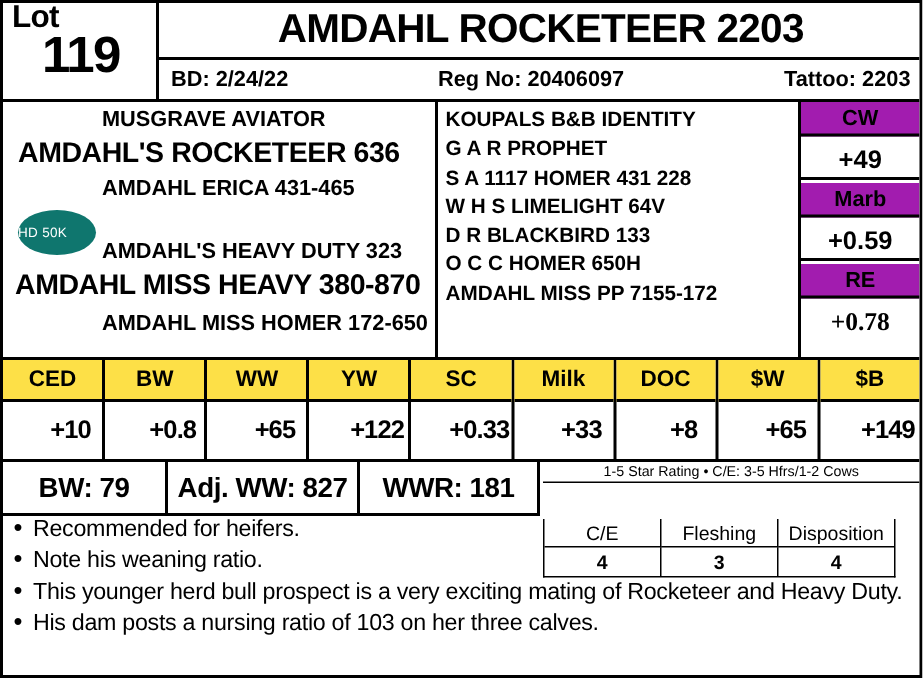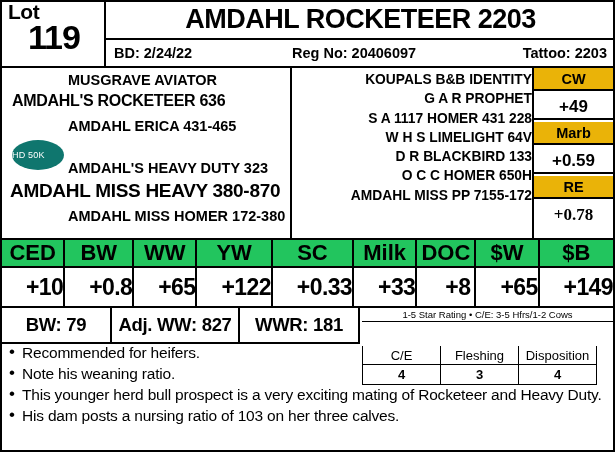--- a/index.html
+++ b/index.html
@@ -118,21 +118,21 @@
     width: 79px;
     height: 170px;
     box-sizing: border-box;
   }
   .ped-left div.pl {
     position: absolute;
     font-weight: bold;
     white-space: nowrap;
   }
   .pl-sire-gs   { left: 66px;  top: 4px;   font-size: 14.5px; }
-  .pl-sire      { left: 10px;  top: 24px;  font-size: 16px; letter-spacing: -0.3px;}
+  .pl-sire      { left: 10px;  top: 24px;  font-size: 19px; letter-spacing: -0.3px;}
   .pl-sire-gd   { left: 66px;  top: 50px;  font-size: 14.5px; }
   .pl-dam-gs    { left: 66px;  top: 92px;  font-size: 14.5px; }
   .pl-dam       { left: 8px;   top: 112px; font-size: 19px; letter-spacing: -0.3px;}
   .pl-dam-gd    { left: 66px;  top: 140px; font-size: 14.5px; }
 
   .logo-badge {
     position: absolute;
     left: 10px;
     top: 72px;
     width: 52px;
@@ -145,35 +145,34 @@
     line-height: 30px;
     text-align: left;
     letter-spacing: 0.2px;
   }
 
   .ped-mid div.pm {
     font-weight: bold;
     font-size: 13.8px;
     line-height: 19.3px;
     white-space: nowrap;
-    text-align: right;
   }
   .ped-mid div.pm:first-child { padding-top: 2px; }
 
   
   .mini {
     position: absolute;
     left: 0;
     width: 79px;
     box-sizing: border-box;
     text-align: center;
     font-weight: bold;
   }
   .mini.label {
-    background: #eab308;
+    background: #a21caf;
     font-size: 14.5px;
     height: 23px;
     line-height: 23px;
     border-bottom: 2px solid #000;
   }
   .mini.value {
     font-size: 17px;
     height: 27px;
     line-height: 27px;
     border-bottom: 2px solid #000;
@@ -189,30 +188,30 @@
     display: flex;
   }
   .epd-col {
     flex: 1 1 0;
     border-right: 2px solid #000;
     box-sizing: border-box;
     text-align: center;
   }
   .epd-col:last-child { border-right: none; }
   .epd-h {
-    background: #22c55e;
-    font-weight: bold;
-    font-size: 22px;
+    background: #fde047;
+    font-weight: bold;
+    font-size: 15px;
     height: 26px;
     line-height: 26px;
     border-bottom: 2px solid #000;
   }
   .epd-v {
     font-weight: bold;
-    font-size: 23px;
+    font-size: 17px;
     height: 38px;
     line-height: 38px;
     letter-spacing: -0.6px;
     padding-left: 24px;
   }
 
   
   .perf {
     position: relative;
     height: 38px;
@@ -334,21 +333,21 @@
 
   <div class="ped">
 
     <div class="ped-left">
       <div class="pl pl-sire-gs">MUSGRAVE AVIATOR</div>
       <div class="pl pl-sire">AMDAHL'S ROCKETEER 636</div>
       <div class="pl pl-sire-gd">AMDAHL ERICA 431-465</div>
       <div class="logo-badge">HD 50K</div>
       <div class="pl pl-dam-gs">AMDAHL'S HEAVY DUTY 323</div>
       <div class="pl pl-dam">AMDAHL MISS HEAVY 380-870</div>
-      <div class="pl pl-dam-gd">AMDAHL MISS HOMER 172-380</div>
+      <div class="pl pl-dam-gd">AMDAHL MISS HOMER 172-650</div>
     </div>
 
     <div class="ped-mid">
       <div class="pm">KOUPALS B&amp;B IDENTITY</div>
       <div class="pm">G A R PROPHET</div>
       <div class="pm">S A 1117 HOMER 431 228</div>
       <div class="pm">W H S LIMELIGHT 64V</div>
       <div class="pm">D R BLACKBIRD 133</div>
       <div class="pm">O C C HOMER 650H</div>
       <div class="pm">AMDAHL MISS PP 7155-172</div>

